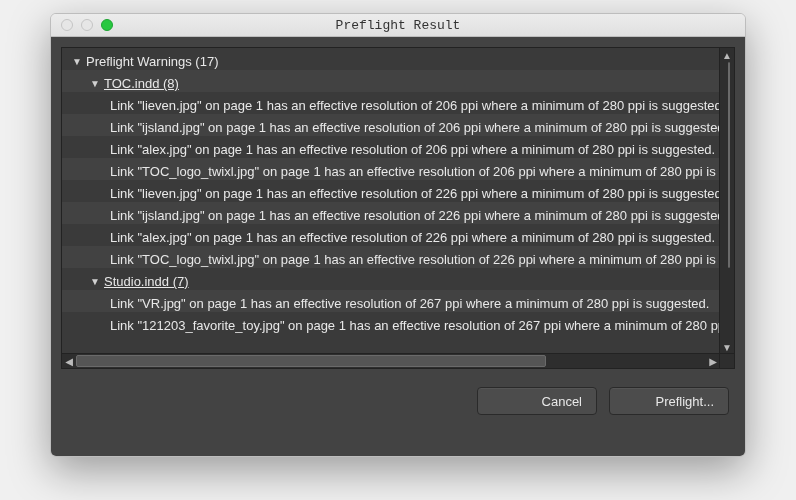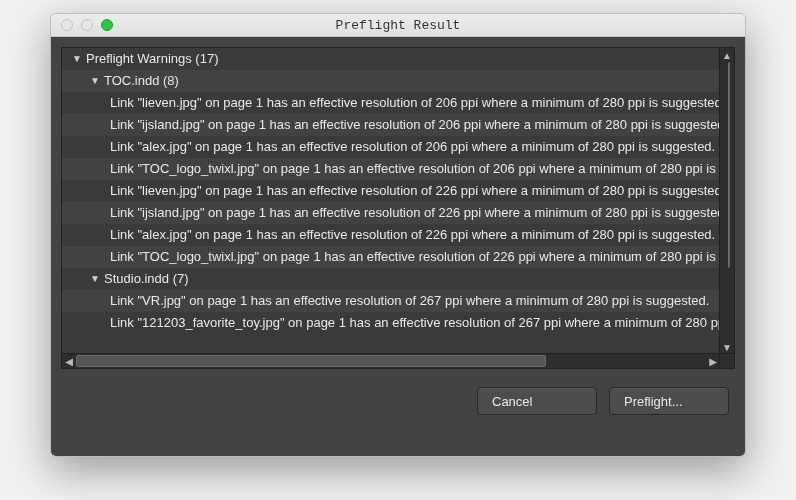--- a/index.html
+++ b/index.html
@@ -57,27 +57,27 @@
     height:322px;
     box-sizing:border-box;
     position:relative;
   }
   .panel{
     position:absolute;
     left:0;top:0;right:14px;bottom:14px;
     overflow:hidden;
   }
   .row{
-    height:22px;line-height:22px;
+    height:22px;line-height:28px;
     white-space:nowrap;
     color:#e8e8e8;
     font-size:13px;
     padding-left:10px;
   }
-  .row.lvl1{padding-left:28px;}
+  .row.lvl1{padding-left:28px;text-decoration:underline;}
   .row.lvl2{padding-left:48px;}
   .row.alt0{background:#3a3a3a;}
   .row.alt1{background:#424242;}
   .disclosure{
     display:inline-block;
     width:10px;margin-right:4px;
     font-size:10px;color:#d0d0d0;
     transform:translateY(-1px);
   }
   .vscroll{
@@ -119,21 +119,21 @@
     margin-top:18px;
     padding-right:6px;
   }
   .btn{
     min-width:90px;height:26px;
     background:#4c4c4c;
     border:1px solid #2a2a2a;
     border-radius:4px;
     color:#e8e8e8;font-size:13px;
     padding:0 14px;
-    display:flex;align-items:center;justify-content:flex-start;
+    display:flex;align-items:center;justify-content:flex-end;
     cursor:default;
     box-shadow:inset 0 1px 0 rgba(255,255,255,.05);
   }
 </style>
 </head>
 <body>
 
 <div class="window">
 
   <div class="titlebar">

